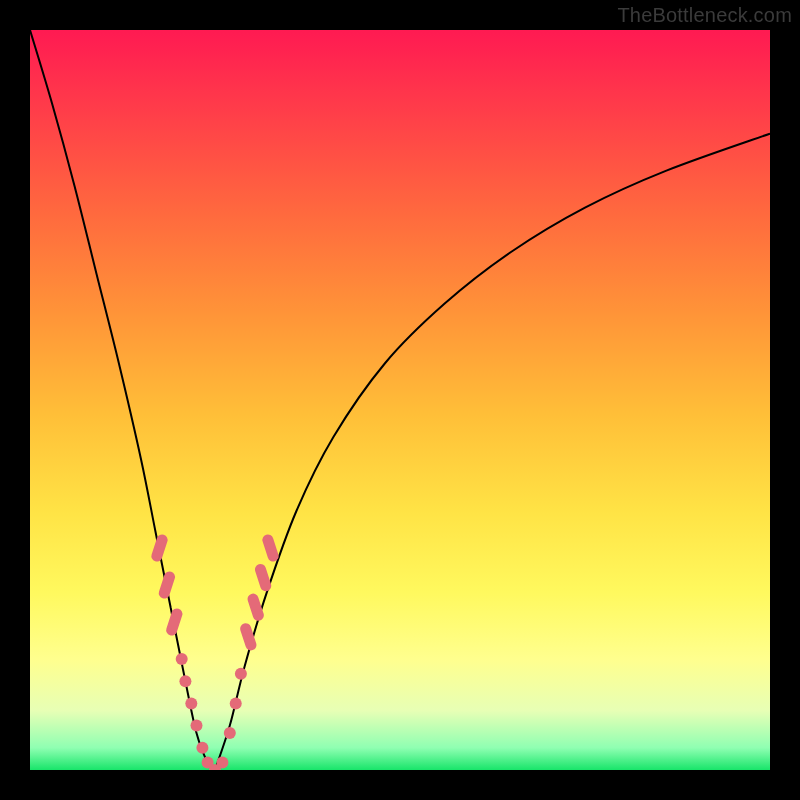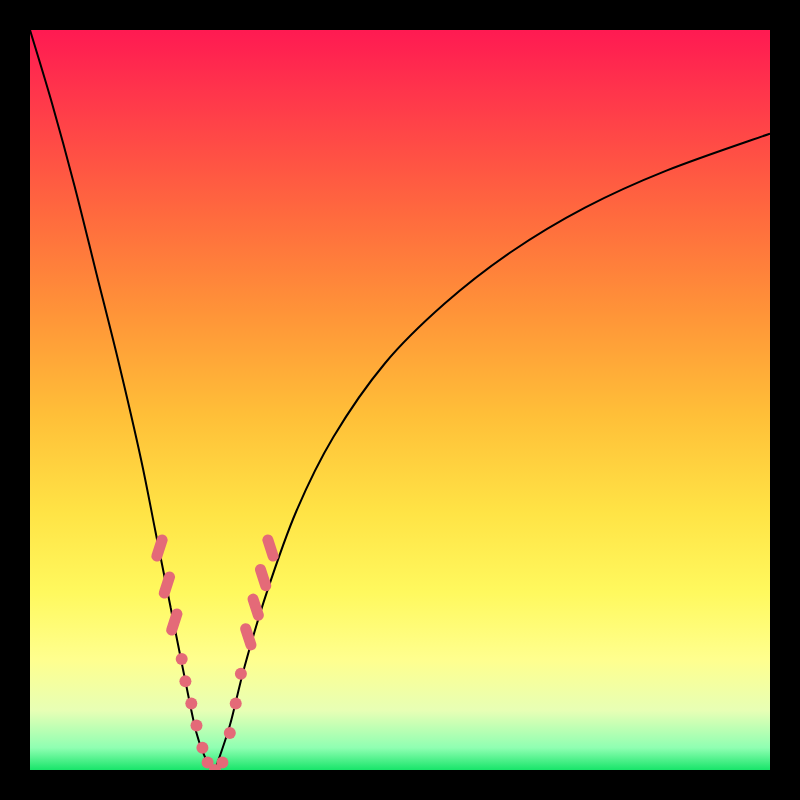--- a/index.html
+++ b/index.html
@@ -98,13 +98,14 @@
           <circle cx="199.8" cy="703" r="6" class="marker-dot"></circle>
           <circle cx="205.72000000000003" cy="673.4" r="6" class="marker-dot"></circle>
           <circle cx="210.89999999999998" cy="643.8" r="6" class="marker-dot"></circle>
           <rect x="212.79999999999998" y="592.8" width="11" height="28" rx="5.5" class="marker-cap" transform="rotate(-18 218.29999999999998 606.8)"></rect>
           <rect x="220.2" y="563.2" width="11" height="28" rx="5.5" class="marker-cap" transform="rotate(-18 225.7 577.2)"></rect>
           <rect x="227.6" y="533.6" width="11" height="28" rx="5.5" class="marker-cap" transform="rotate(-18 233.1 547.6)"></rect>
           <rect x="235" y="504" width="11" height="28" rx="5.5" class="marker-cap" transform="rotate(-18 240.5 518)"></rect>
         </g>
     </svg>
   </div>
+  <div class="watermark">TheBottleneck.com</div>
 </div>
 
 </body></html>

